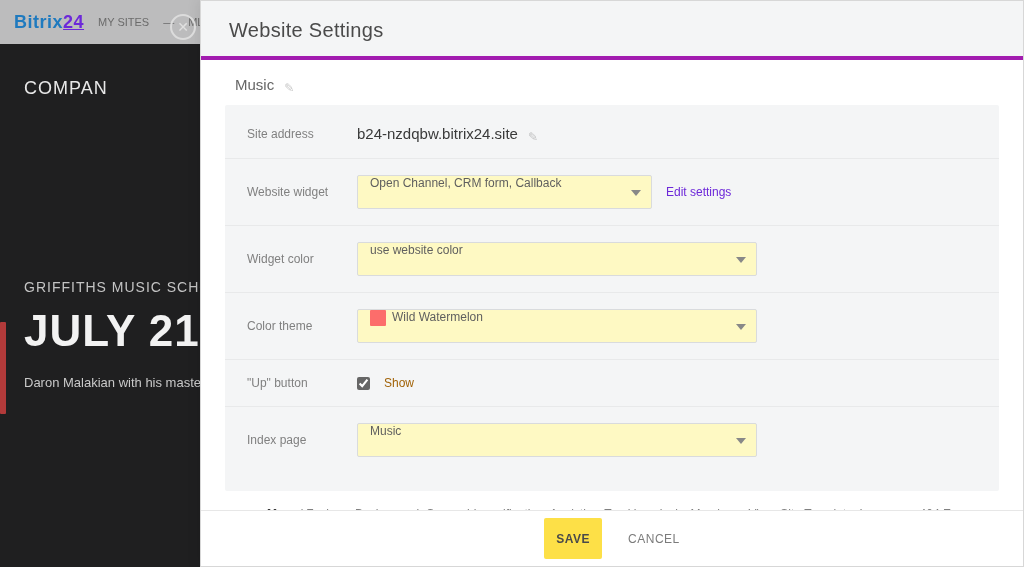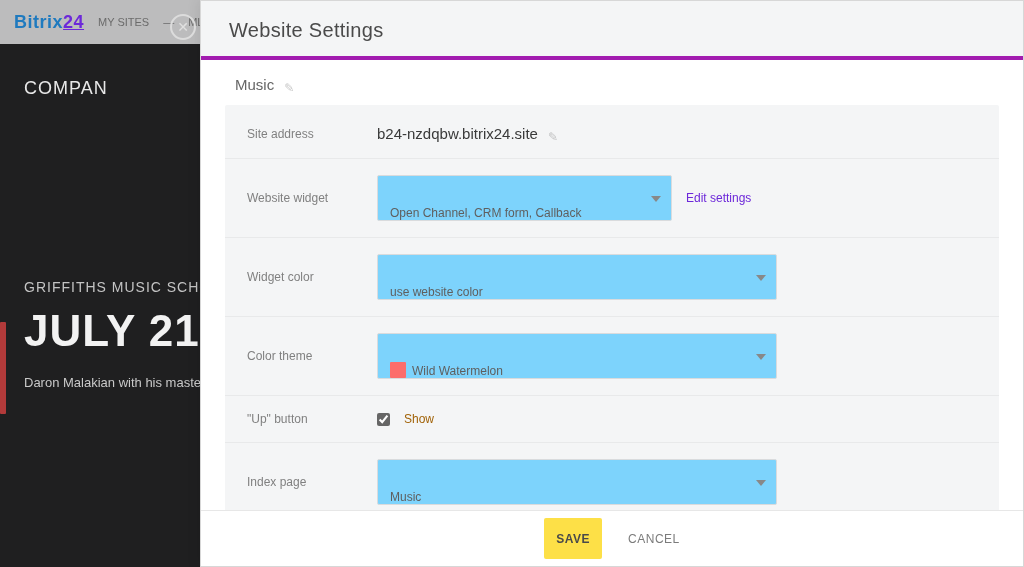--- a/index.html
+++ b/index.html
@@ -31,26 +31,26 @@
   
   .modal { position: absolute; top: 0; right: 0; bottom: 0; left: 200px; background: #fff; border: 1px solid #d7d7d7; box-shadow: -2px 0 12px rgba(0,0,0,.08); display: flex; flex-direction: column; }
   .modal-header { padding: 18px 28px 14px 28px; background: #f4f5f6; border-bottom: 4px solid #a21caf; }
   .modal-header h1 { font-size: 20px; font-weight: 400; color: #4a4a4a; letter-spacing: .3px; }
   .modal-body { flex: 1; overflow: auto; padding: 0 24px 24px 24px; background: #fff; }
   .site-name-row { padding: 16px 10px 12px 10px; display: flex; align-items: center; gap: 10px; color: #666; font-size: 15px; }
   .pencil-icon { display:inline-block; width:14px; height:14px; position:relative; opacity:.5;}
   .pencil-icon::before{content:"✎"; font-size:12px; color:#8c8c8c;}
 
   .settings-card { background: #f4f5f6; border-radius: 2px; padding: 4px 0 18px 0; }
-  .field-row { display: flex; align-items: center; padding: 16px 22px; border-bottom: 1px solid #e8e9ea; gap: 20px; }
+  .field-row { display: flex; align-items: center; padding: 16px 22px; border-bottom: 1px solid #e8e9ea; }
   .field-row:last-child { border-bottom: none; }
   .field-label { width: 110px; min-width: 110px; color: #808080; font-size: 12px; }
   .field-control { flex: 1; display: flex; align-items: center; gap: 14px; }
   .readonly-value { font-size: 15px; color: #3a3a3a; display: flex; align-items: center; gap: 10px; }
-  .select { height: 46px; background: #7dd3fc; border: 1px solid #d9dbdd; border-radius: 2px; display: flex; align-items: flex-end; padding: 0 32px 0 12px; color: #5f5f5f; font-size: 12px; position: relative; cursor: pointer; width: 100%; max-width: 400px; }
+  .select { height: 34px; background: #fef9c3; border: 1px solid #d9dbdd; border-radius: 2px; display: flex; align-items: flex-start; padding: 0 32px 0 12px; color: #5f5f5f; font-size: 12px; position: relative; cursor: pointer; width: 100%; max-width: 400px; }
   .select .chev { position: absolute; right: 10px; top: 50%; transform: translateY(-50%); }
   .chev-down::before { content: ""; display:inline-block; width:0;height:0;border-left:5px solid transparent;border-right:5px solid transparent;border-top:6px solid #888; }
   .select-widget { max-width: 295px; }
   .link-plain { color: #6d28d9; font-size: 12px; cursor: pointer; }
   .color-swatch { width: 16px; height: 16px; background: #fc6d6b; display: inline-block; border-radius: 1px; margin-right: -2px; }
   .checkbox { width: 13px; height: 13px; accent-color: #666; }
   .show-label { font-size: 12px; color: #a16207; }
 
   .more-row { padding: 14px 22px 0 22px; display: flex; gap: 10px; }
   .more-chev { width:14px; margin-top:2px; }

